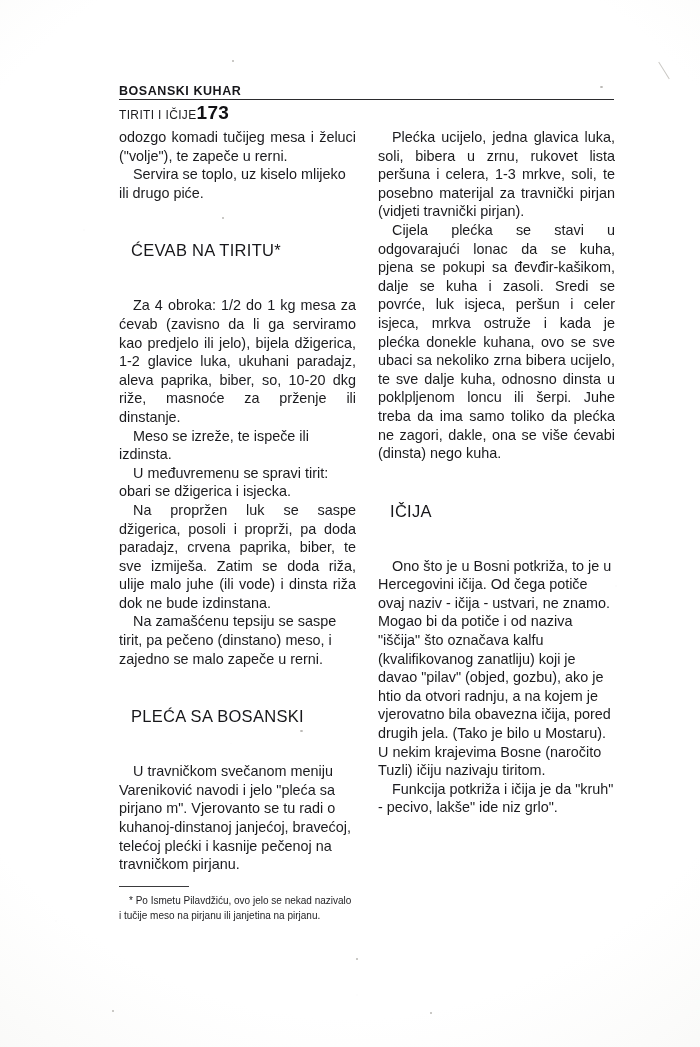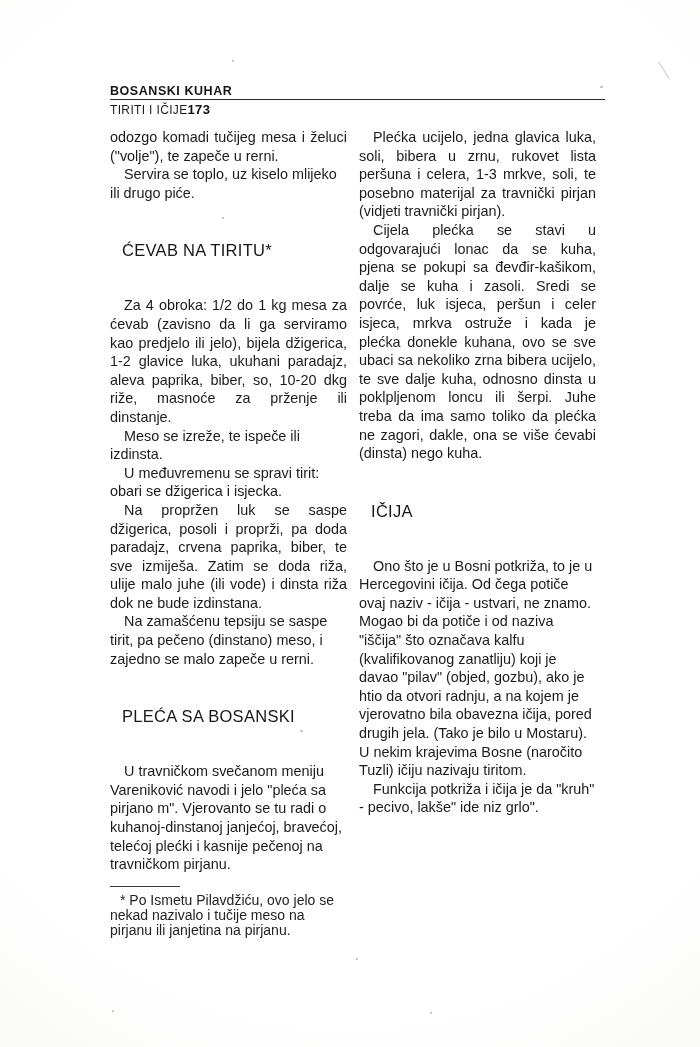--- a/index.html
+++ b/index.html
@@ -37,21 +37,21 @@
   }
   .speck {
     position: absolute;
     background: #b9b7b3;
     border-radius: 50%;
     pointer-events: none;
   }
 
   .content {
     position: absolute;
-    left: 7px;
+    left: 16px;
     top: 0;
     width: 622px;
     height: 1047px;
   }
 
   
   .header {
     position: absolute;
     left: 103px;
     top: 84px;
@@ -75,34 +75,34 @@
     justify-content: flex-start;
     align-items: baseline;
     margin-top: 2px;
   }
   .header-section {
     font-size: 12px;
     letter-spacing: .35px;
     color: #1d1d20;
   }
   .header-folio {
-    font-size: 13px;
+    font-size: 19px;
     font-weight: bold;
     letter-spacing: .3px;
     color: #111114;
   }
 
   
   .columns {
     position: absolute;
     left: 103px;
     top: 128px;
     width: 497px;
     display: flex;
-    gap: 12px;
+    gap: 22px;
   }
   .col {
     width: 237px;
   }
   .col-left { }
   .col-right { }
 
   p.para {
     margin: 0;
     font-size: 14.4px;
@@ -135,21 +135,21 @@
     margin-top: 12px;
   }
   .footnote-rule {
     width: 70px;
     height: 0;
     border-top: 1.3px solid #3a3a3d;
     margin-bottom: 6px;
   }
   .footnote-text {
     margin: 0;
-    font-size: 14px;
+    font-size: 10px;
     line-height: 15.2px;
     text-align: left;
     color: #232326;
     text-indent: 10px;
   }
 
   
   .corner-mark {
     position: absolute;
     right: 22px;

